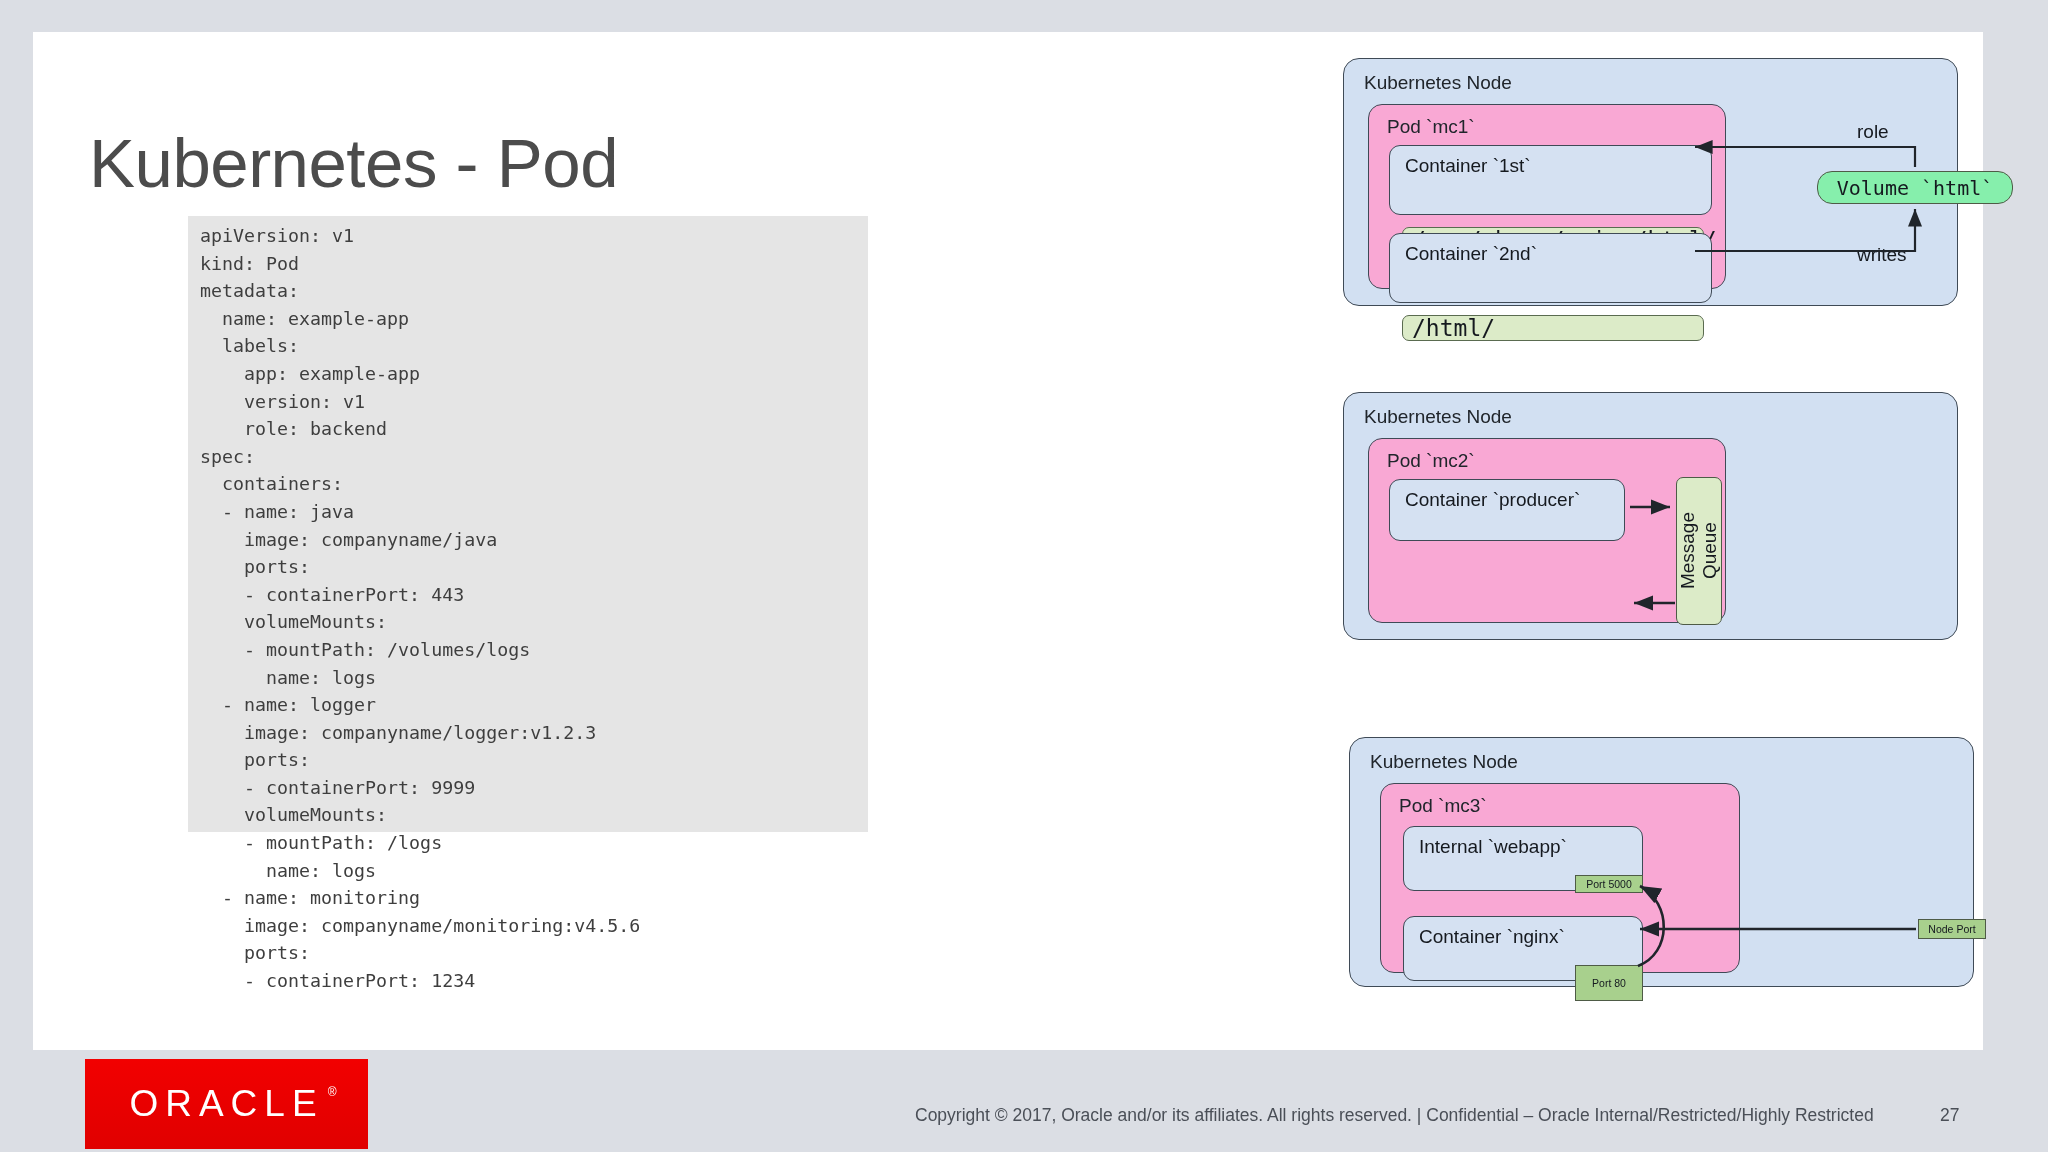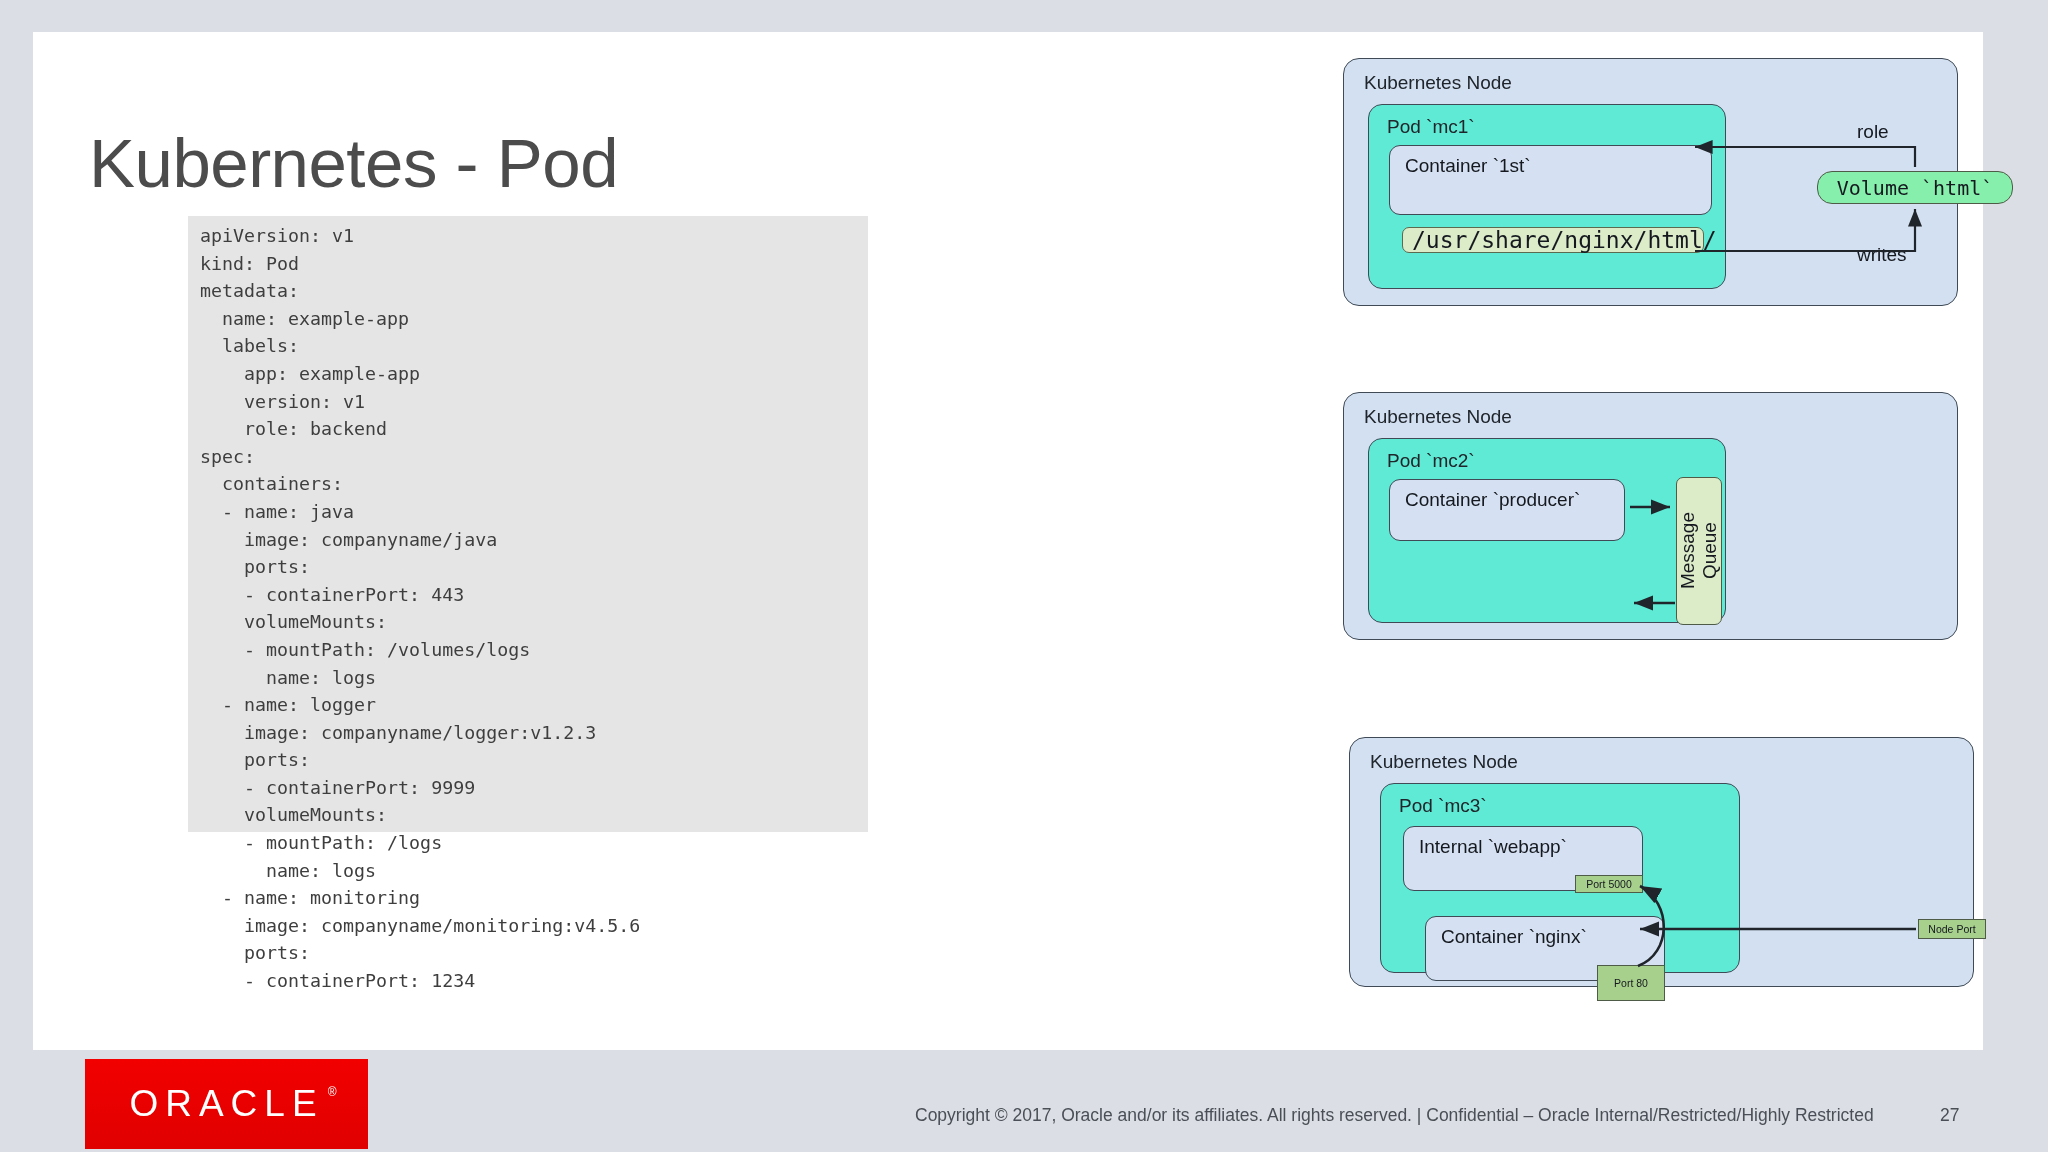--- a/index.html
+++ b/index.html
@@ -49,21 +49,21 @@
   }
   .node-label {
     position:absolute;
     left:20px; top:13px;
     font-size:19px;
     color:#20252b;
     white-space:nowrap;
   }
   .pod {
     position:absolute;
-    background:#5eead4;
+    background:#f9a8d4;
     border:1.6px solid #3f4a56;
     border-radius:14px;
   }
   .pod-label {
     position:absolute;
     left:18px; top:11px;
     font-size:19px;
     color:#20252b;
     white-space:nowrap;
   }
@@ -214,20 +214,24 @@
     <span class="node-label">Kubernetes Node</span>
 
     <div class="pod" style="left:24px; top:45px; width:358px; height:185px;">
       <span class="pod-label">Pod `mc1`</span>
 
       <div class="container-box" style="left:20px; top:40px; width:323px; height:70px;">
         <span class="container-label">Container `1st`</span>
         <div class="vol-path" style="left:12px; top:34px; width:302px; height:26px;">/usr/share/nginx/html/</div>
       </div>
 
+      <div class="container-box" style="left:20px; top:128px; width:323px; height:70px;">
+        <span class="container-label">Container `2nd`</span>
+        <div class="vol-path" style="left:12px; top:34px; width:302px; height:26px;">/html/</div>
+      </div>
     </div>
 
     <div class="volume-box" style="left:473px; top:112px; width:196px; height:33px;">Volume `html`</div>
 
     <span class="arrow-text" style="left:513px; top:62px;">role</span>
     <span class="arrow-text" style="left:513px; top:185px;">writes</span>
 
     <svg class="ovl" width="615" height="248">
       <defs>
         <marker id="ah1" markerWidth="9" markerHeight="9" refX="8" refY="3.2" orient="auto">
@@ -274,21 +278,21 @@
     <span class="node-label">Kubernetes Node</span>
 
     <div class="pod" style="left:30px; top:45px; width:360px; height:190px;">
       <span class="pod-label">Pod `mc3`</span>
 
       <div class="container-box" style="left:22px; top:42px; width:240px; height:65px;">
         <span class="container-label">Internal `webapp`</span>
         <div class="port-badge" style="left:171px; top:48px; width:68px; height:18px;">Port 5000</div>
       </div>
 
-      <div class="container-box" style="left:22px; top:132px; width:240px; height:65px;margin-left:22px;">
+      <div class="container-box" style="left:22px; top:132px; width:240px; height:65px;">
         <span class="container-label">Container `nginx`</span>
         <div class="port-badge" style="left:171px; top:48px; width:68px; height:36px;">Port 80</div>
       </div>
     </div>
 
     <div class="port-badge" style="left:568px; top:181px; width:68px; height:20px;">Node Port</div>
 
     <svg class="ovl" width="625" height="250">
       <defs>
         <marker id="ah3" markerWidth="9" markerHeight="9" refX="8" refY="3.2" orient="auto">

